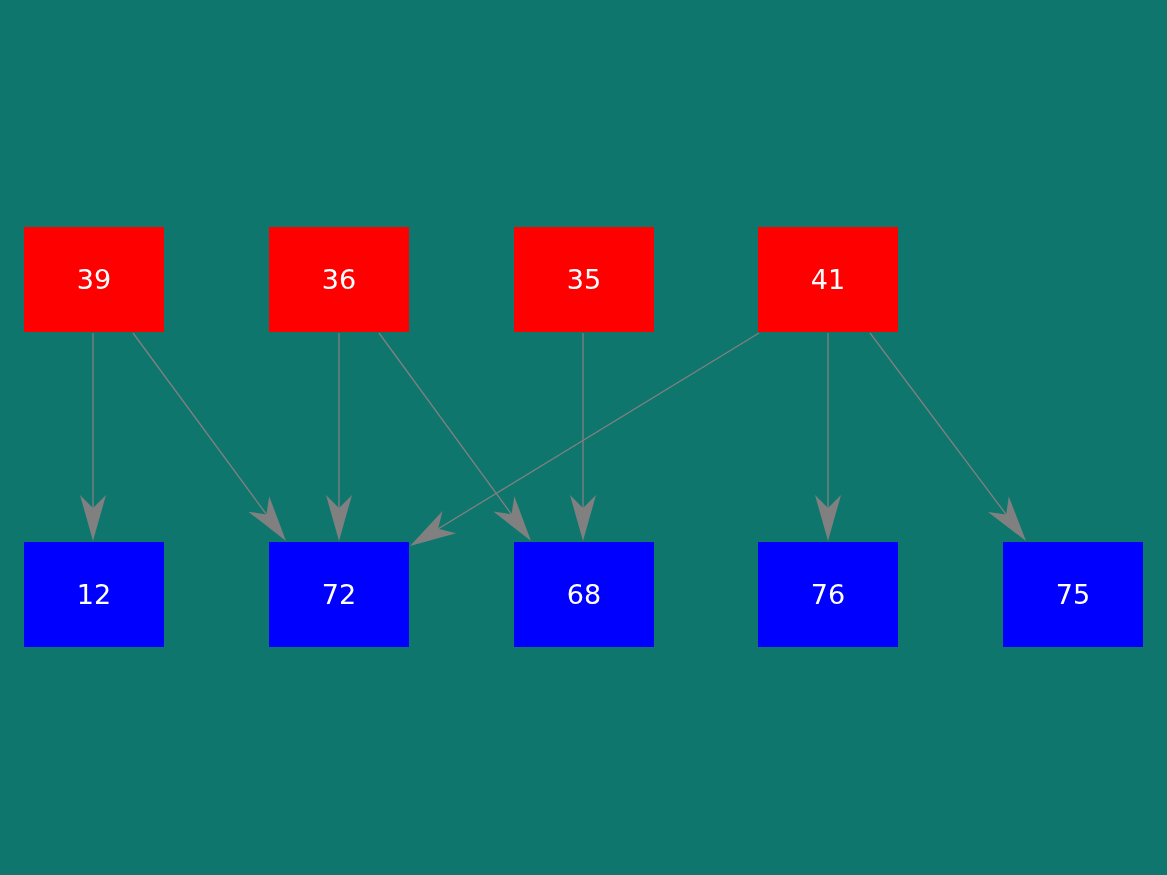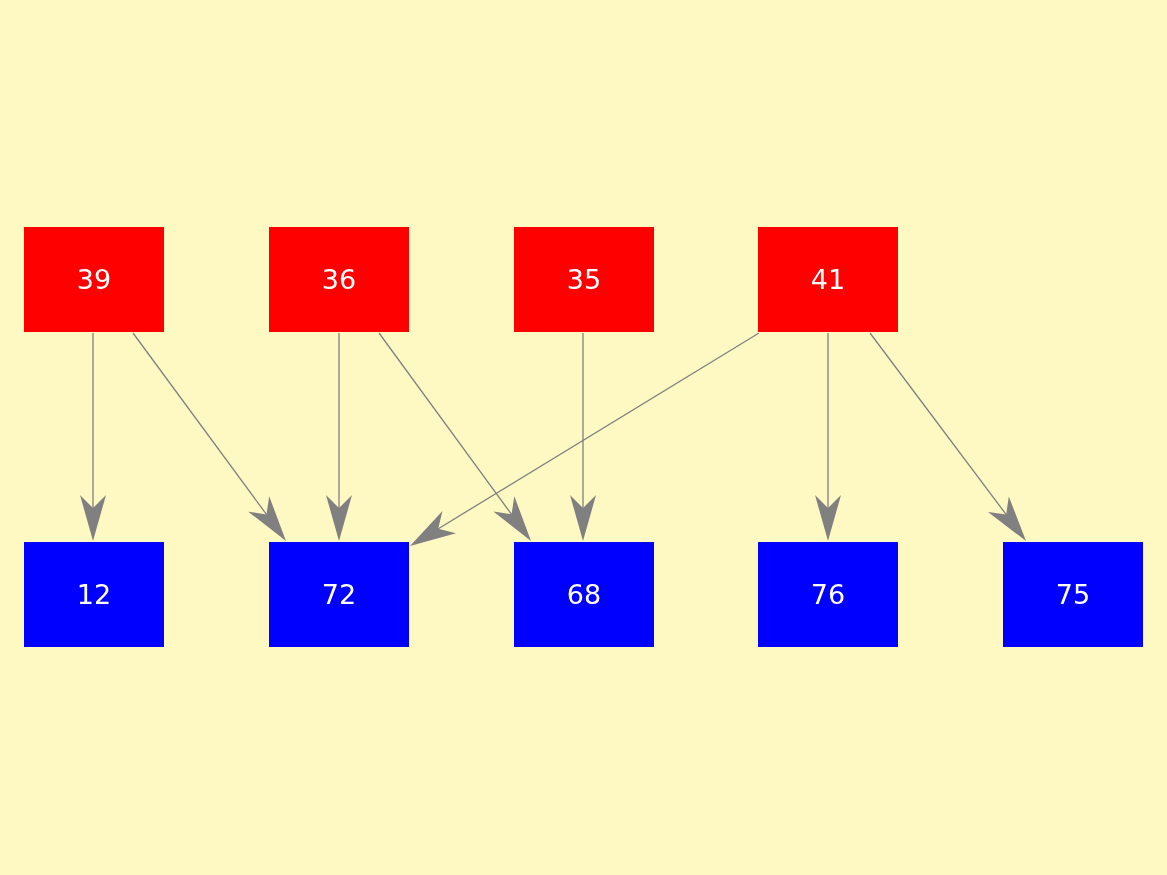--- a/index.html
+++ b/index.html
@@ -4,21 +4,21 @@
 <style>
   html, body {
     margin: 0;
     padding: 0;
     background: #ffffff;
   }
   #canvas {
     position: relative;
     width: 1167px;
     height: 875px;
-    background: #fef9c3;
+    background: #0f766e;
     overflow: hidden;
     font-family: "DejaVu Sans", sans-serif;
   }
   #graph-svg {
     position: absolute;
     left: 0;
     top: 0;
     width: 1167px;
     height: 875px;
   }

